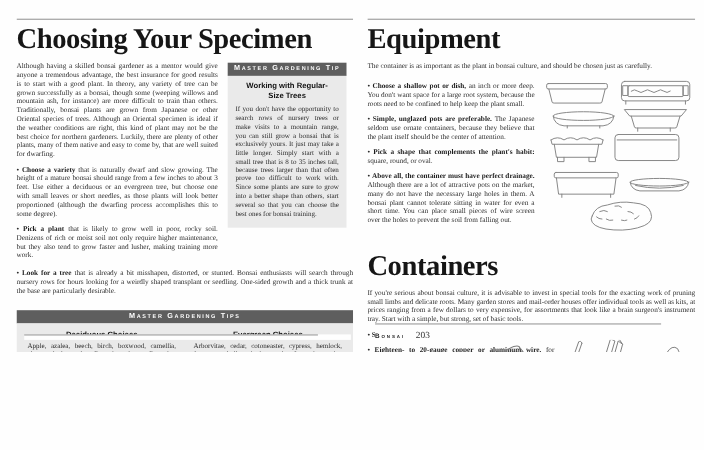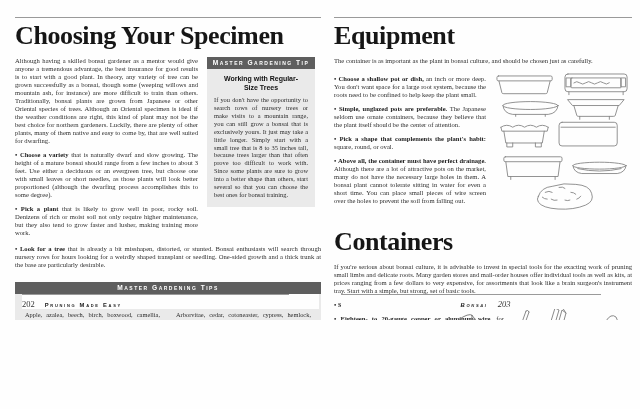--- a/index.html
+++ b/index.html
@@ -57,21 +57,21 @@
 
   .footer { position:absolute; left:7px; right:2px; bottom:11px; background:#fefefe; }
   .footer-rule { border-top:1px solid #9a9a9a; margin-bottom:4px; width:90%; }
   .footer-line { display:flex; gap:10px; align-items:baseline; }
   .folio { font-family:"Liberation Serif", serif; font-size:8.5px; color:#333; }
   .running {
     font-family:"Liberation Sans", sans-serif; font-weight:bold;
     font-size:5.8px; font-variant:small-caps; letter-spacing:1.7px; color:#222;
   }
   .footer-right .footer-rule { margin-left:0; }
-  .footer-right .footer-line { justify-content:center;font-style:italic; }
+  .footer-right .footer-line { justify-content:flex-start; }
 
   .containers-cols { display:flex; gap:8px; margin-top:4px; }
   .c-bullets { width:152px; }
   .pots-wrap { width:138px; margin-top:-2px; }
 
   .eq-rest { width:170px; }
   .tools-wrap { position:absolute; right:-2px; top:299px; width:196px; height:88px; pointer-events:none; }
 
   svg { display:block; }
 </style>
@@ -109,24 +109,20 @@
       </div>
       <div class="tips-col">
         <div class="tips-title">Evergreen Choices</div>
         <p class="tips-text">Arborvitae, cedar, cotoneaster, cypress, hemlock, Japanese holly, juniper, dwarf-growing pine (especially mugho and bristlecone), pyracantha, spruce, yew</p>
       </div>
     </div>
   </div>
 
   <div class="footer">
     <div class="footer-rule"></div>
-    <div class="footer-line">
-      <span class="folio">202</span>
-      <span class="running">Pruning Made Easy</span>
-    </div>
   </div>
 </div>
 
 <div class="page page-right">
   <div class="top-rule"></div>
   <div class="h1">Equipment</div>
   <p class="bodytext single-line">The container is as important as the plant in bonsai culture, and should be chosen just as carefully.</p>
 
   <div class="containers-cols">
     <div class="c-bullets">

